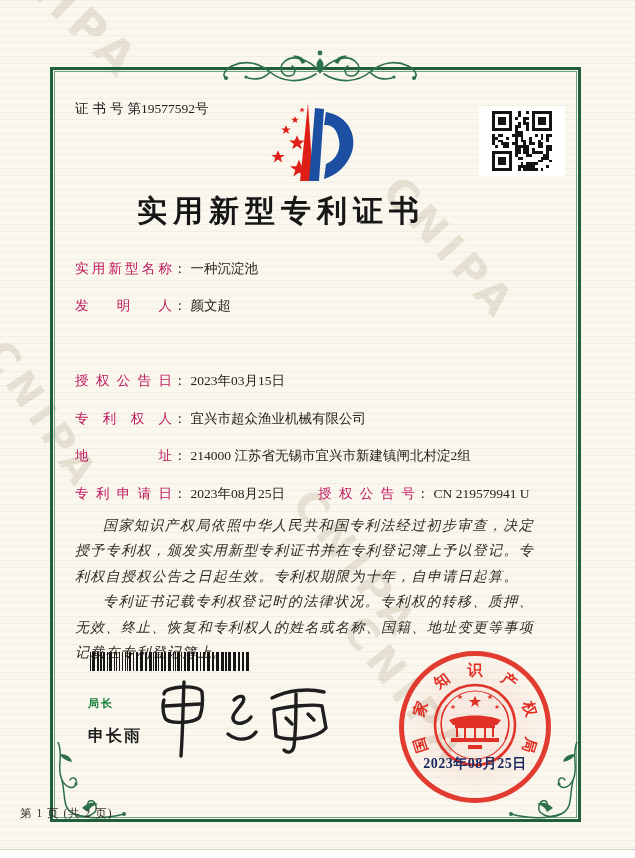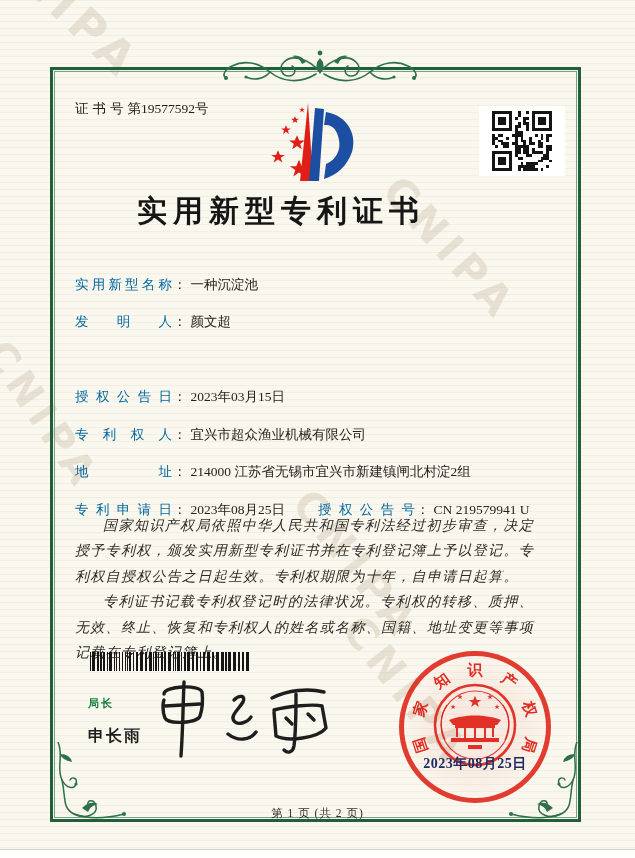--- a/index.html
+++ b/index.html
@@ -17,43 +17,43 @@
   .orn { position:absolute; z-index:2; }
   .content { position:absolute; inset:0; z-index:3; }
   .cert-no { position:absolute; left:75px; top:100px; font-size:13.5px; color:#20201e; }
   .cert-no .sp { letter-spacing:4px; }
   .logo { position:absolute; left:251px; top:99px; }
   .qr-wrap { position:absolute; left:479px; top:106px; width:86px; height:70px; background:#fff;
     display:flex; align-items:center; justify-content:center; }
   .doc-title { position:absolute; left:0; width:562px; top:191px; text-align:center;
     font-size:30px; font-weight:700; letter-spacing:6px; color:#161616; }
   .field-row { position:absolute; left:75px; width:470px; height:20px; font-size:13.5px; color:#27241f; }
-  .flabel { display:inline-block; width:97px; text-align:justify; text-align-last:justify; color:#0369a1;margin-top:16px; }
+  .flabel { display:inline-block; width:97px; text-align:justify; text-align-last:justify; color:#be185d; }
   .fcolon { display:inline-block; margin:0 4px 0 1px; }
   .fvalue { color:#26231e;margin-top:42px; }
   .pair2 { position:absolute; left:243px; top:0; }
   .paras { position:absolute; left:75px; top:513px; width:459px; }
   .paras p { font-size:14px; line-height:25.4px; letter-spacing:1.3px; text-align:justify;
     text-indent:2em; color:#2e2a24; font-style:italic; }
   .barcode { position:absolute; left:90px; top:652px; }
   .sig-title { position:absolute; left:88px; top:696px; font-family:"Liberation Sans","DejaVu Sans",sans-serif;
     font-size:11px; font-weight:700; color:#15803d; letter-spacing:2px; }
   .sig-name  { position:absolute; left:88px; top:726px; font-family:"Liberation Sans","DejaVu Sans",sans-serif;
     font-size:16px; font-weight:700; color:#1d1d1d; letter-spacing:2px; }
   .sig-hand { position:absolute; left:148px; top:676px; }
   .seal { position:absolute; left:399px; top:651px; width:152px; height:152px; z-index:4; }
   .seal-ring { position:absolute; inset:0; border:5px solid rgba(222,33,22,0.88); border-radius:50%;
     background:radial-gradient(circle, rgba(222,33,22,0.06) 40%, rgba(222,33,22,0.0) 75%); }
   .seal-char { position:absolute; font-size:15px; font-weight:700; color:rgba(222,33,22,0.95);
     transform-origin:center; }
   .seal-emblem { position:absolute; left:33px; top:29px; }
   .seal-date { position:absolute; left:0; top:104px; width:152px; text-align:center;
     font-size:14px; font-weight:700; color:#1c2b63; letter-spacing:0.5px; }
-  .footer { position:absolute; left:0; width:635px; top:806px; text-align:center;
-    font-size:11.5px; color:#33302a; letter-spacing:1px; }
+  .footer { position:absolute; left:0; width:635px; top:806px; 
+    font-size:11.5px; color:#33302a; letter-spacing:1px;padding-left:20px; }
   .bottom-edge { position:absolute; left:0; right:0; bottom:0; height:9px; background:#ffffff;
     border-top:1px solid #d8d5cb; z-index:6; }
 </style>
 </head>
 <body>
 
 <div class="page">
 
   <span class="watermark" style="left:-30px; top:-22px; font-size:46px; transform:rotate(44deg);">CNIPA</span>
   <span class="watermark" style="left:362px; top:224px; font-size:42px; transform:rotate(48deg);">CNIPA</span>

